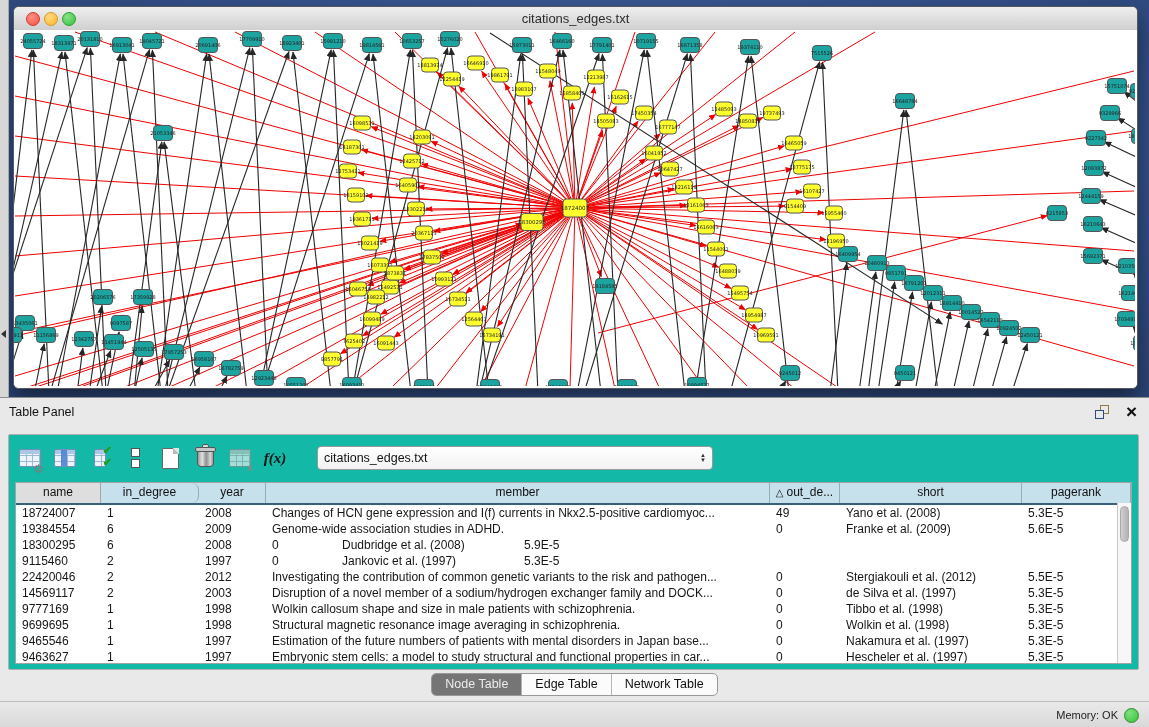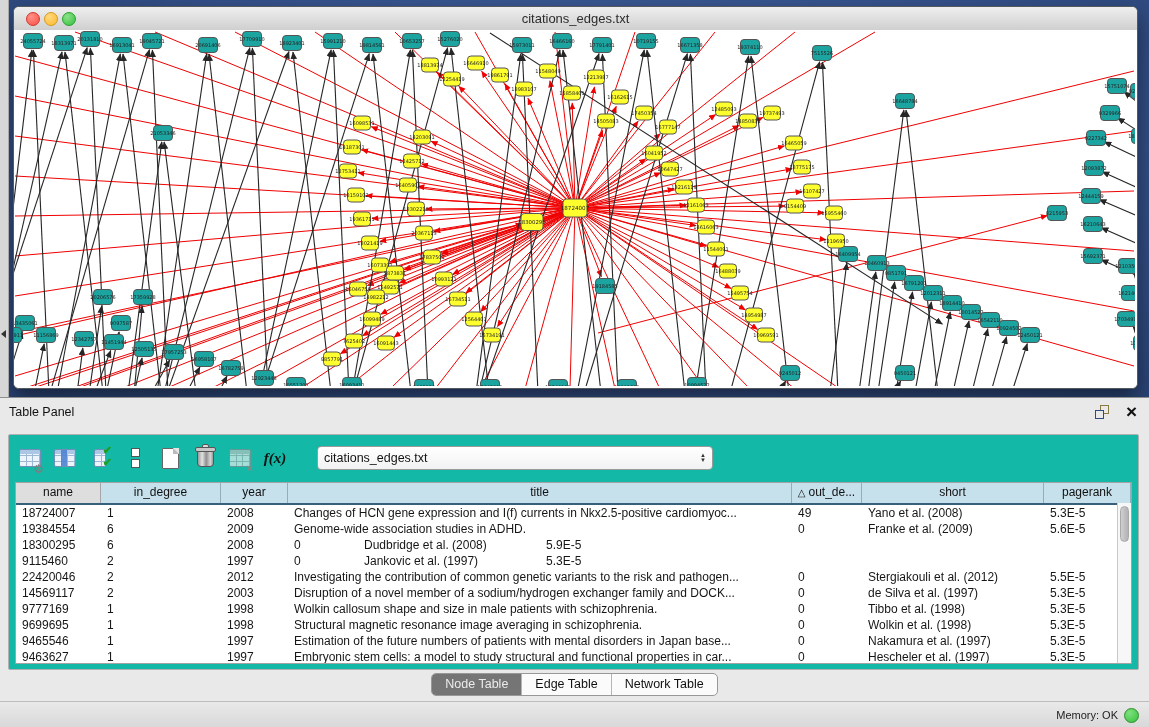--- a/index.html
+++ b/index.html
@@ -72,21 +72,21 @@
 
   #table{position:absolute;left:6px;top:47px;width:1117px;bottom:5px;background:#fff;border:1px solid #a3a3a3;
     box-sizing:border-box;overflow:hidden;}
   #thead{display:flex;height:20px;border-bottom:2px solid #39607a;background:#c6e0ec;}
   .hcell{box-sizing:border-box;height:20px;line-height:19px;text-align:center;font-size:12px;color:#111;
     border-right:1px solid #93aebb;overflow:hidden;white-space:nowrap;cursor:pointer;background:#c6e0ec;}
   .hcell.name{background:#dedede;border-right:1px solid #a6a6a6;}
   .sort-tri{font-size:10px;margin-right:3px;}
   .trow{display:flex;height:16px;line-height:16px;font-size:12px;color:#161616;background:#fff;}
   .tcell{box-sizing:border-box;padding-left:6px;overflow:hidden;white-space:nowrap;}
-  .c0{width:85px;} .c1{width:120px;} .c2{width:67px;} .c3{width:504px;} .c4{width:70px;} .c5{width:182px;} .c6{flex:1;}
+  .c0{width:85px;} .c1{width:98px;border-radius:7px;} .c2{width:67px;} .c3{width:504px;} .c4{width:70px;} .c5{width:182px;} .c6{flex:1;}
   #vscroll{position:absolute;right:0;top:20px;bottom:0;width:13px;background:#f7f7f7;border-left:1px solid #c9c9c9;}
   #vthumb{position:absolute;left:2px;right:2px;top:3px;height:34px;border-radius:5px;border:1px solid #a9a9a9;
     background:linear-gradient(90deg,#cfcfcf,#b3b3b3);}
 
   #tabs{position:absolute;left:0;right:0;top:275px;display:flex;justify-content:center;}
   #seg{display:flex;border:1px solid #989898;border-radius:5px;overflow:hidden;background:#fbfbfb;}
   .seg-btn{padding:2px 13px;font-size:12.5px;color:#111;border-right:1px solid #b5b5b5;cursor:pointer;height:17px;line-height:17px;}
   .seg-btn:last-child{border-right:none;}
   .seg-btn.selected{background:#757575;color:#ececec;}
 
@@ -861,21 +861,21 @@
             <span>▼</span>
           </span>
       </div>
     </div>
 
     <div id="table">
       <div id="thead">
           <div class="hcell c0 name">name</div>
           <div class="hcell c1">in_degree</div>
           <div class="hcell c2">year</div>
-          <div class="hcell c3">title</div>
+          <div class="hcell c3">member</div>
           <div class="hcell c4"><span class="sort-tri">△</span>out_de...</div>
           <div class="hcell c5">short</div>
           <div class="hcell c6">pagerank</div>
         </div>
       <div id="tbody">
           <div class="trow">
             <div class="tcell c0">18724007</div>
             <div class="tcell c1">1</div>
             <div class="tcell c2">2008</div>
             <div class="tcell c3">Changes of HCN gene expression and I(f) currents in Nkx2.5-positive cardiomyoc...</div>

